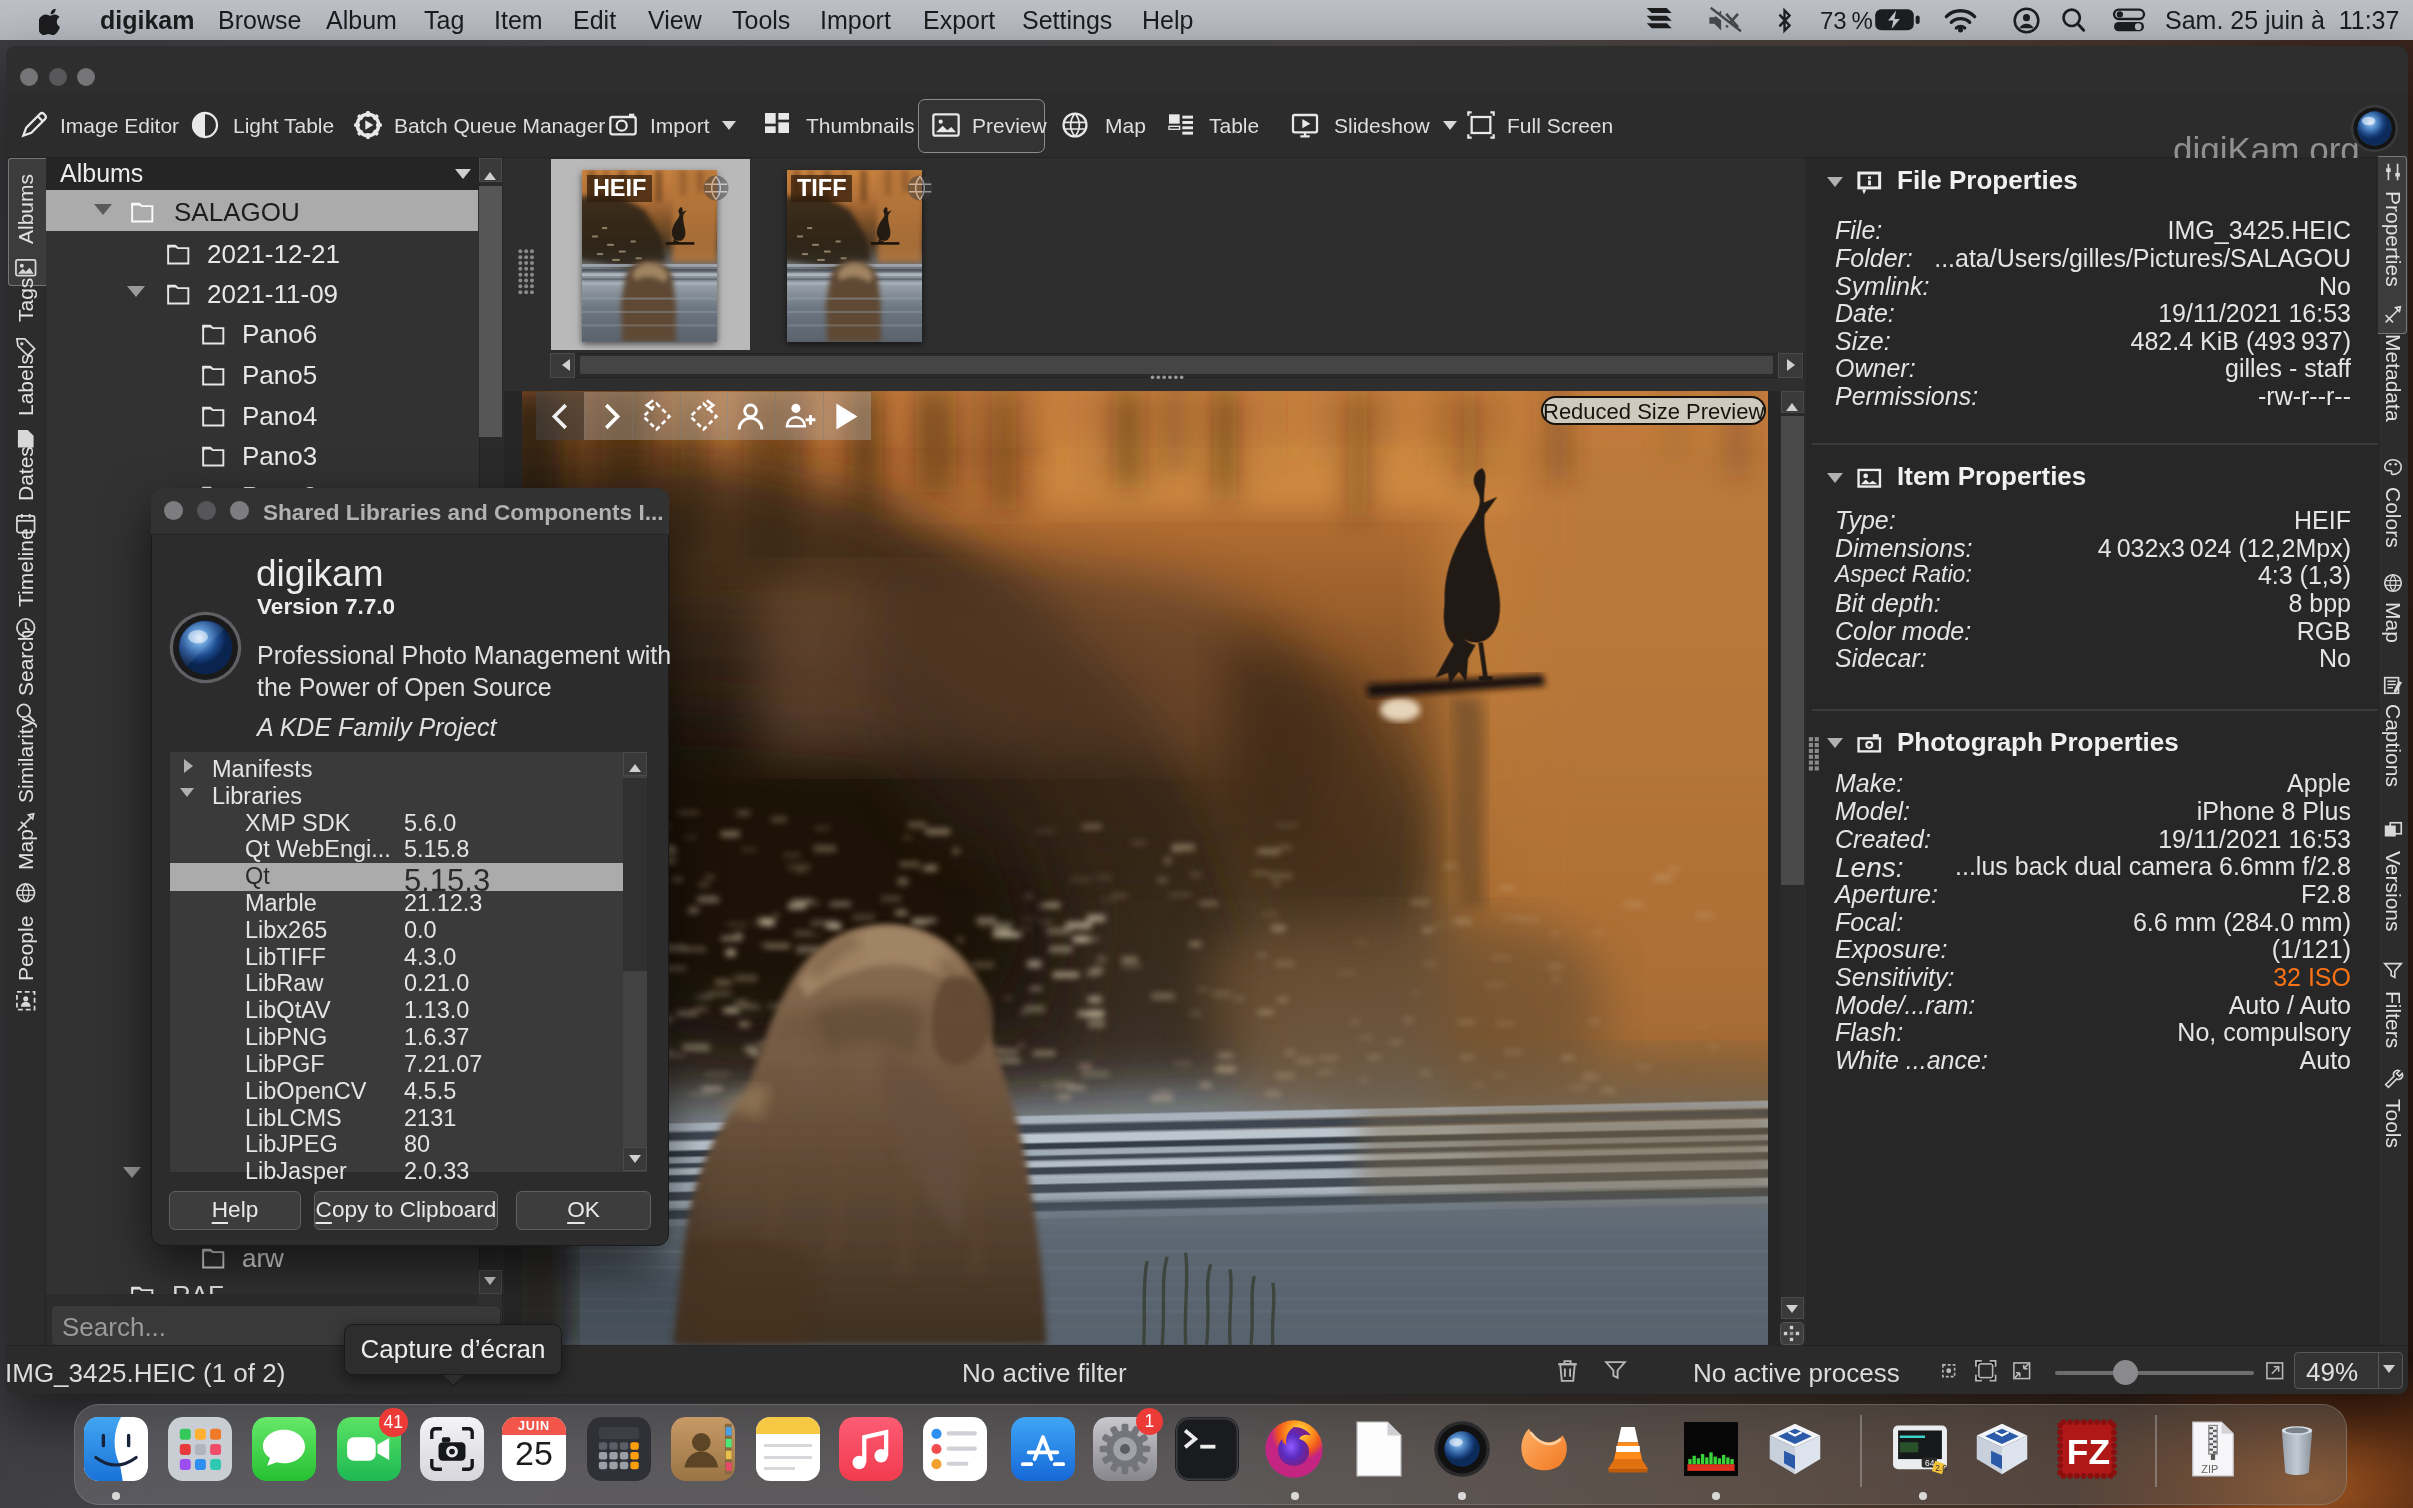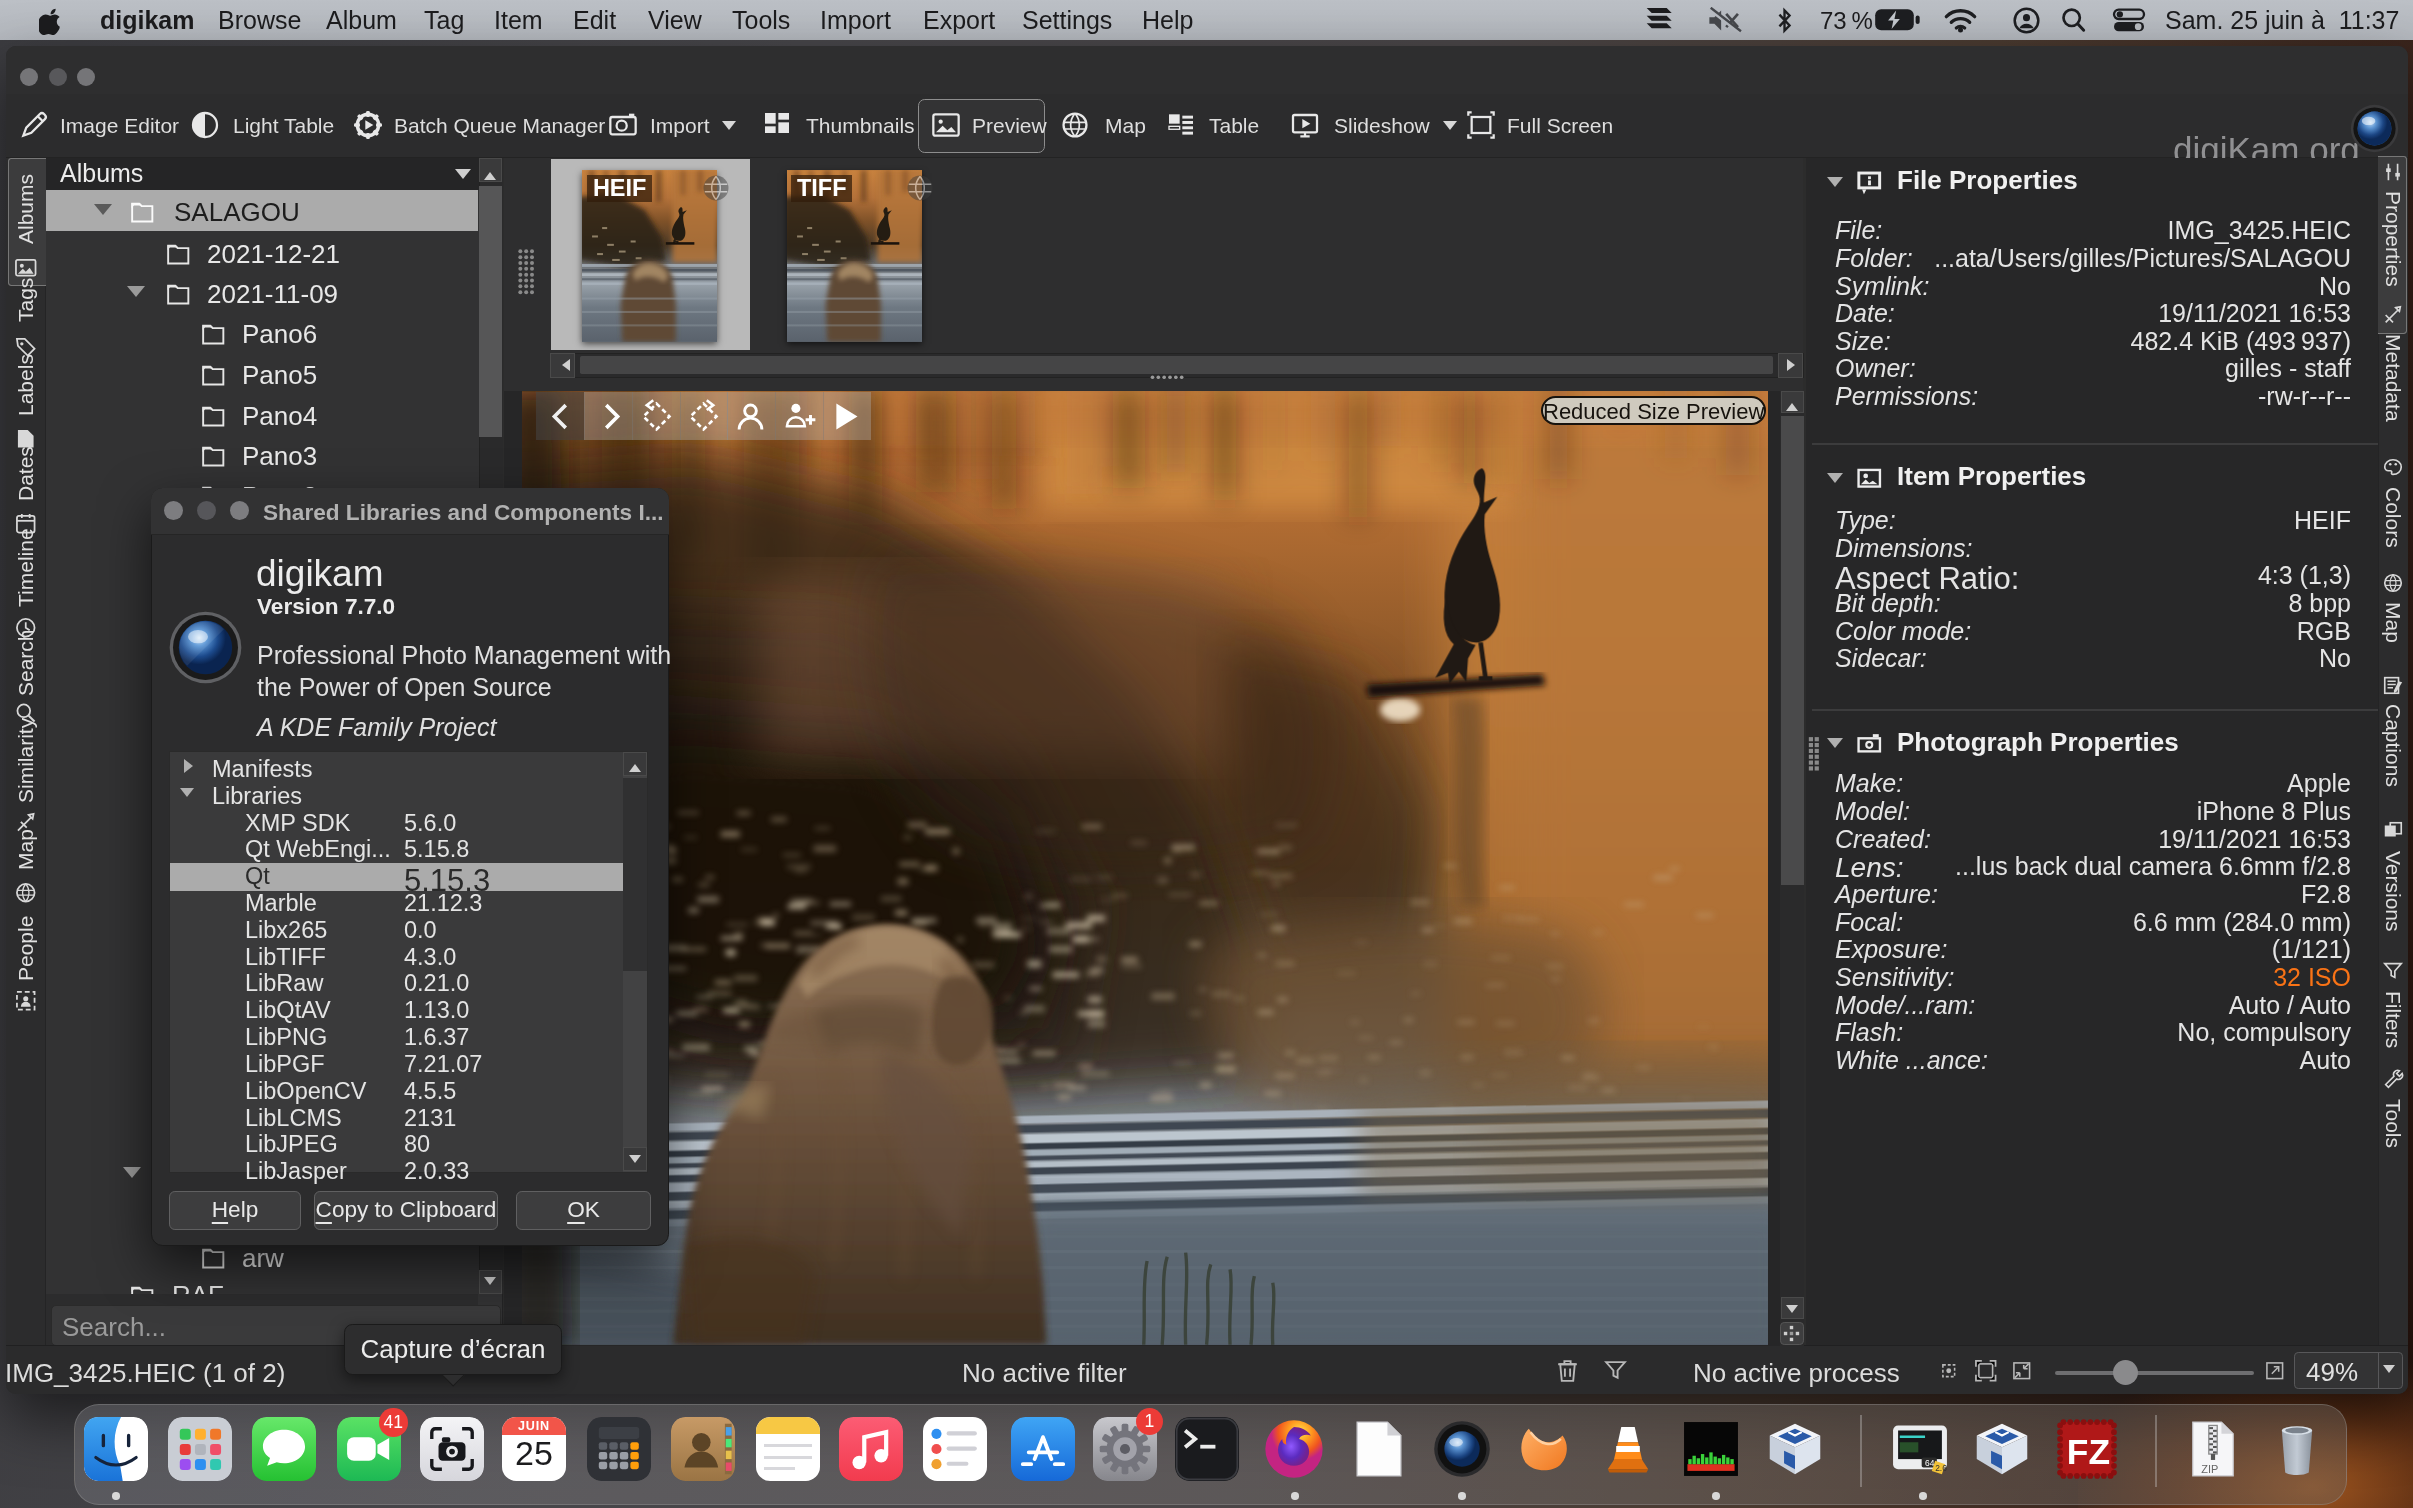--- a/index.html
+++ b/index.html
@@ -1050,21 +1050,22 @@
     <svg class="abs" style="left:1855px;top:464px;" width="28.5" height="28.5" viewBox="0 0 24 24">
       <rect x="2" y="4" width="20" height="16" fill="#ececec"></rect>
       <rect x="4" y="6" width="16" height="12" fill="#272728"></rect>
       <circle cx="9" cy="10" r="2" fill="#ececec"></circle>
       <path d="M5 17l4-4 3 3 3-2 4 3z" fill="#ececec"></path>
     </svg>
     <span class="abs" style="left:1897px;top:461px;font-size:26px;font-weight:bold;color:#f0f0f0;">Item Properties</span>
     <span class="abs" style="left:1835px;top:506px;font-size:25px;font-style:italic;color:#e4e4e4;">Type:</span>
     <span class="abs" style="left:1835px;top:506px;width:516px;text-align:right;font-size:25px;color:#e4e4e4;">HEIF</span>
     <span class="abs" style="left:1835px;top:534px;font-size:25px;font-style:italic;color:#e4e4e4;">Dimensions:</span>
-    <span class="abs" style="left:1835px;top:561px;font-size:31px;color:#e4e4e4;">Aspect Ratio:</span>
+    <span class="abs" style="left:1835px;top:534px;width:516px;text-align:right;font-size:25px;color:#e4e4e4;">4 032x3 024 (12,2Mpx)</span>
+    <span class="abs" style="left:1835px;top:561px;font-size:23px;font-style:italic;color:#e4e4e4;">Aspect Ratio:</span>
     <span class="abs" style="left:1835px;top:561px;width:516px;text-align:right;font-size:25px;color:#e4e4e4;">4:3 (1,3)</span>
     <span class="abs" style="left:1835px;top:589px;font-size:25px;font-style:italic;color:#e4e4e4;">Bit depth:</span>
     <span class="abs" style="left:1835px;top:589px;width:516px;text-align:right;font-size:25px;color:#e4e4e4;">8 bpp</span>
     <span class="abs" style="left:1835px;top:617px;font-size:25px;font-style:italic;color:#e4e4e4;">Color mode:</span>
     <span class="abs" style="left:1835px;top:617px;width:516px;text-align:right;font-size:25px;color:#e4e4e4;">RGB</span>
     <span class="abs" style="left:1835px;top:644px;font-size:25px;font-style:italic;color:#e4e4e4;">Sidecar:</span>
     <span class="abs" style="left:1835px;top:644px;width:516px;text-align:right;font-size:25px;color:#e4e4e4;">No</span>
     <div class="abs" style="left:1812px;top:709px;width:567px;height:1.7px;background:#3c3c3d;"></div>
     <div class="abs" style="left:1827px;top:738px;width:0;height:0;border:8.4px solid transparent;border-top:10px solid #b0b0b0;"></div>
     <svg class="abs" style="left:1855px;top:730px;" width="28.5" height="28.5" viewBox="0 0 24 24">

